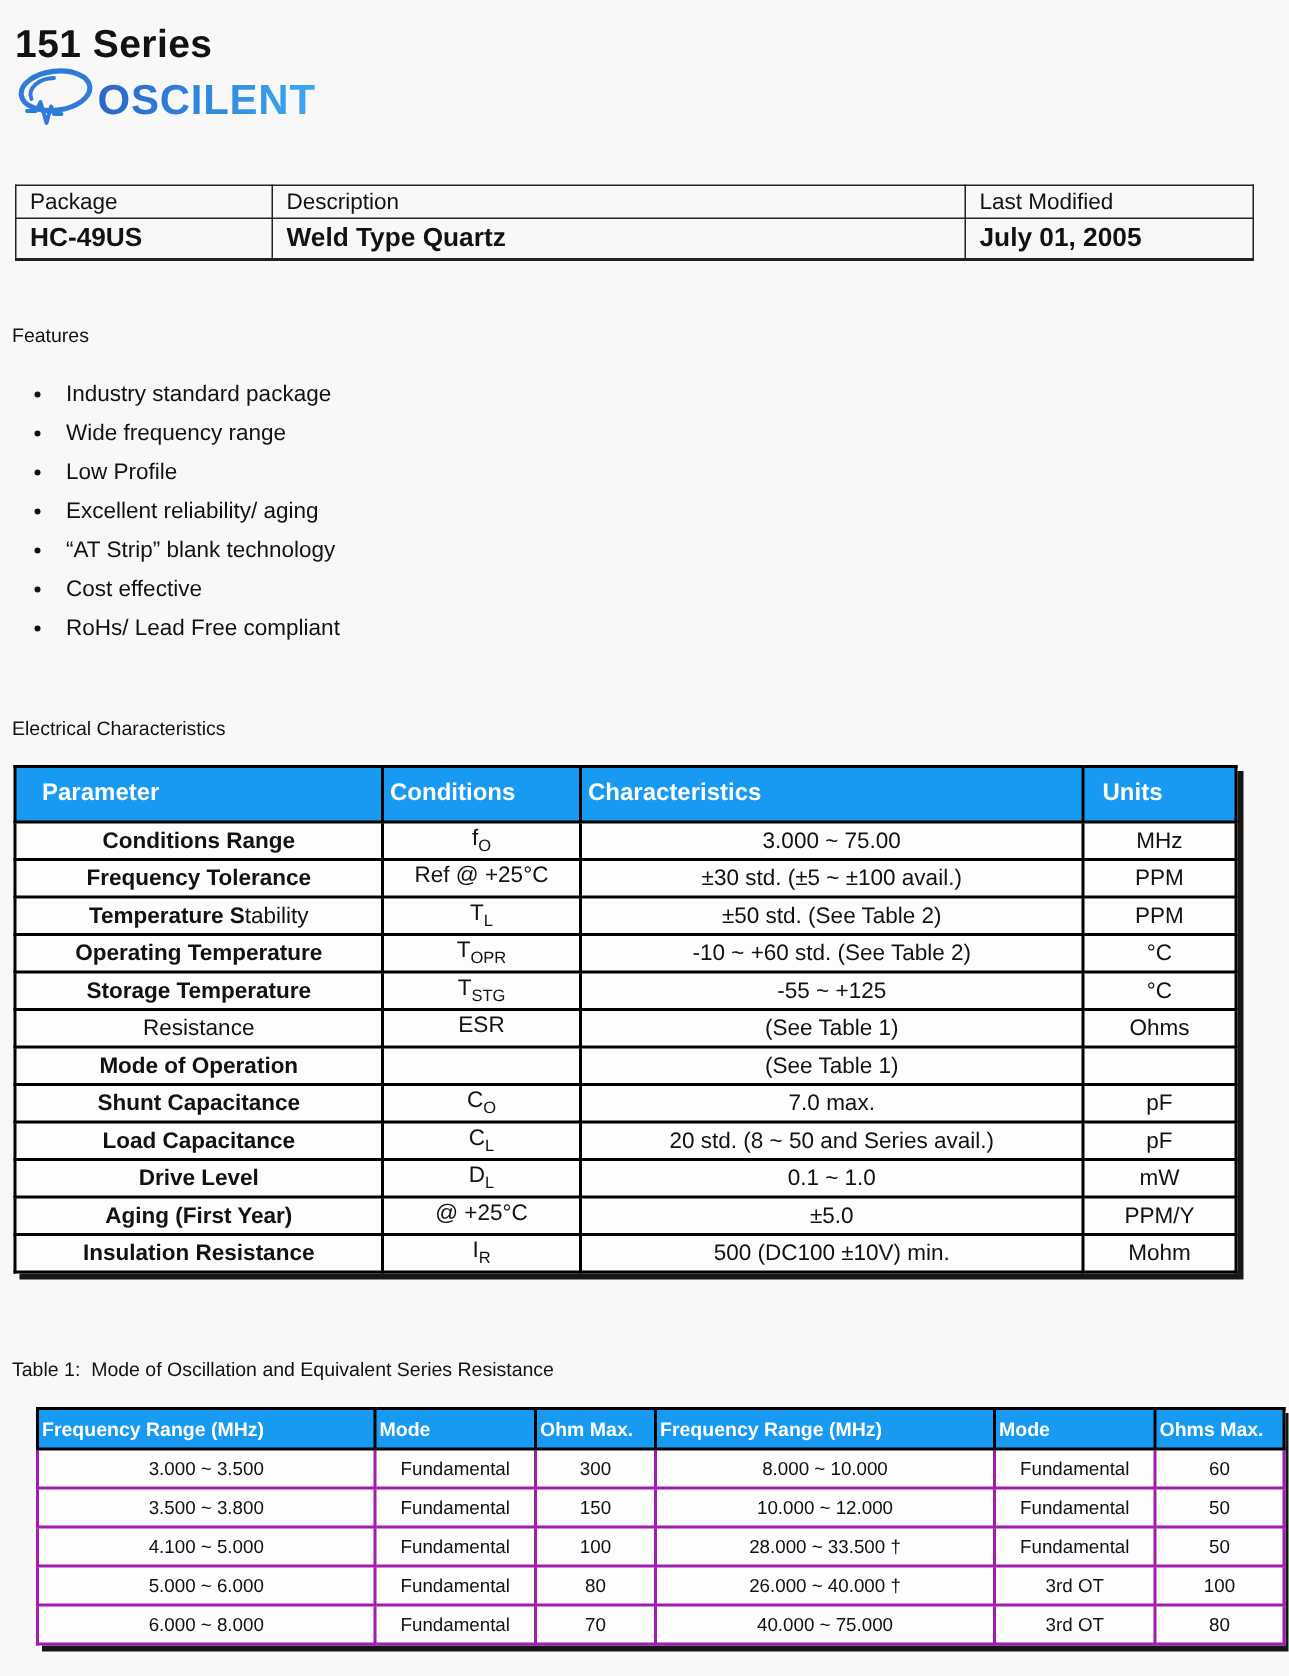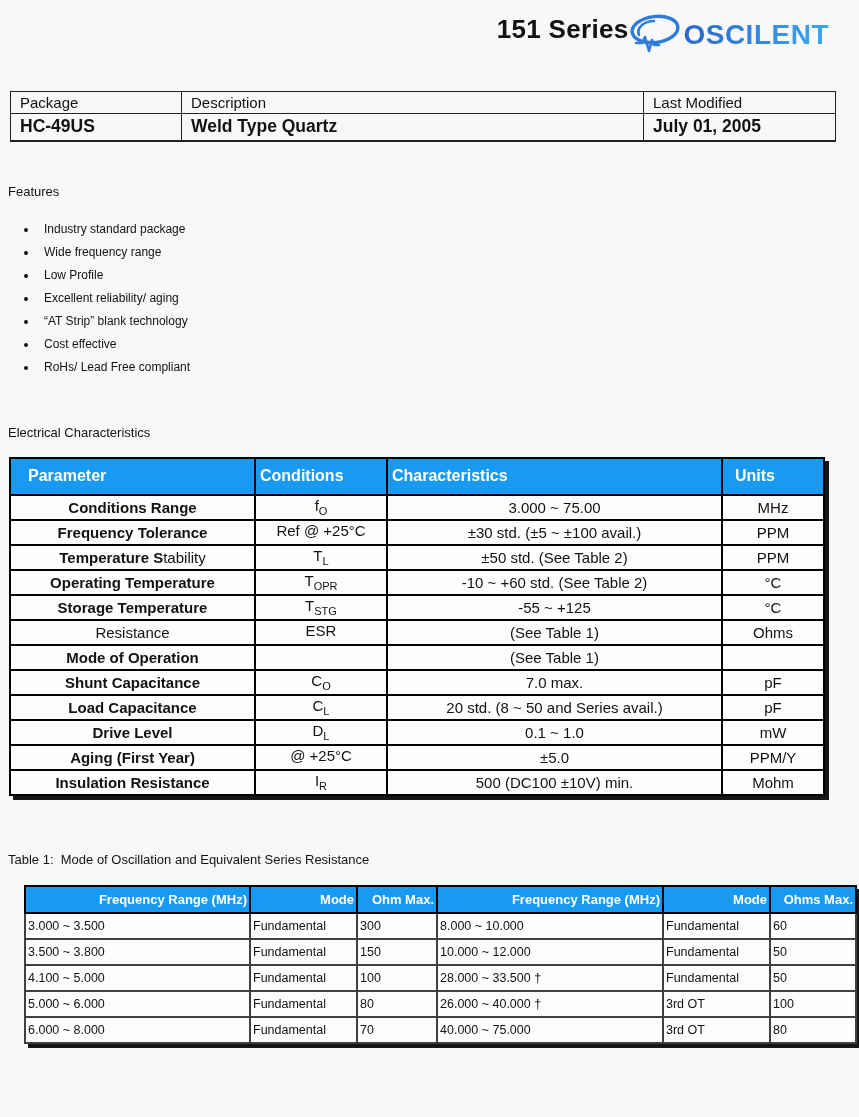--- a/index.html
+++ b/index.html
@@ -10,21 +10,21 @@
   }
   *{box-sizing:border-box;}
   html,body{margin:0;padding:0;}
   body{
     width:859px;min-height:1117px;background:#f8f8f8;color:var(--ink);
     font-family:"Liberation Sans", sans-serif;overflow:hidden;
   }
   .page{padding:12px 8px 16px 8px;}
 
   
-  .hdr{display:flex;justify-content:flex-end;align-items:flex-start;padding:2px 22px 0 2px;}
+  .hdr{display:flex;justify-content:center;align-items:flex-start;padding:2px 22px 0 2px;flex-direction:column;}
   .title{font-size:26px;font-weight:bold;margin:0;letter-spacing:.3px;}
   .logo{display:flex;align-items:center;gap:3px;margin-top:-2px;}
   .logo-text{
     font-size:28px;font-weight:bold;letter-spacing:.5px;
     background:linear-gradient(90deg,var(--logo-dark),var(--logo-light));
     -webkit-background-clip:text;background-clip:text;
     color:var(--logo-light);-webkit-text-fill-color:transparent;
   }
 
   
@@ -40,44 +40,44 @@
   }
 
   
   .sec-h{font-size:13px;font-weight:normal;margin:0;white-space:pre-wrap;}
   .h-features{margin-top:42px;}
   .h-elec{margin-top:46px;}
   .h-table1{margin-top:56px;}
 
   
   .features-list{margin:19px 0 0 30px;padding:0;}
-  .features-list li{font-size:12px;padding:4px 0 5px 6px;list-style:disc;}
+  .features-list li{font-size:15px;padding:4px 0 5px 6px;list-style:disc;}
 
   
   .elec-table{width:814px;margin:17px 0 0 1px;border:2px solid #000;box-shadow:4px 4px 0 #161616;background:#fdfdfd;}
   .elec-table th{
     background:var(--accent);color:#fff;font-size:16px;font-weight:bold;
     border:2px solid #000;height:37px;text-align:left;padding:0 4px;
   }
   .elec-table th.a-left{text-align:left;padding-left:17px;}
   .elec-table th.a-left2{text-align:left;padding-left:12px;}
   .elec-table td{
     border:2px solid #000;font-size:15px;text-align:center;height:25px;padding:0 4px;
   }
   .c-param b{font-weight:bold;}
   .c-cond sub{font-size:11px;}
 
   
   .t1-table{width:831px;margin:18px 0 0 16px;border:2px solid #000;box-shadow:4px 4px 0 #161616;background:#fdfdfd;}
   .t1-table th{
     background:var(--accent);color:#fff;font-size:13px;font-weight:bold;
-    border:2px solid #000;height:27px;text-align:right;padding:0 2px;
+    border:2px solid #000;height:27px;text-align:left;padding:0 2px;
   }
   .t1-table td{
-    border:2px solid #404040;font-size:12.5px;text-align:left;height:26px;padding:0 2px;
+    border:2px solid #a21caf;font-size:12.5px;text-align:center;height:26px;padding:0 2px;
   }
 </style>
 </head>
 <body>
 
 <div class="page">
 
   <div class="hdr">
     <h1 class="title">151 Series</h1>
     <div class="logo">

